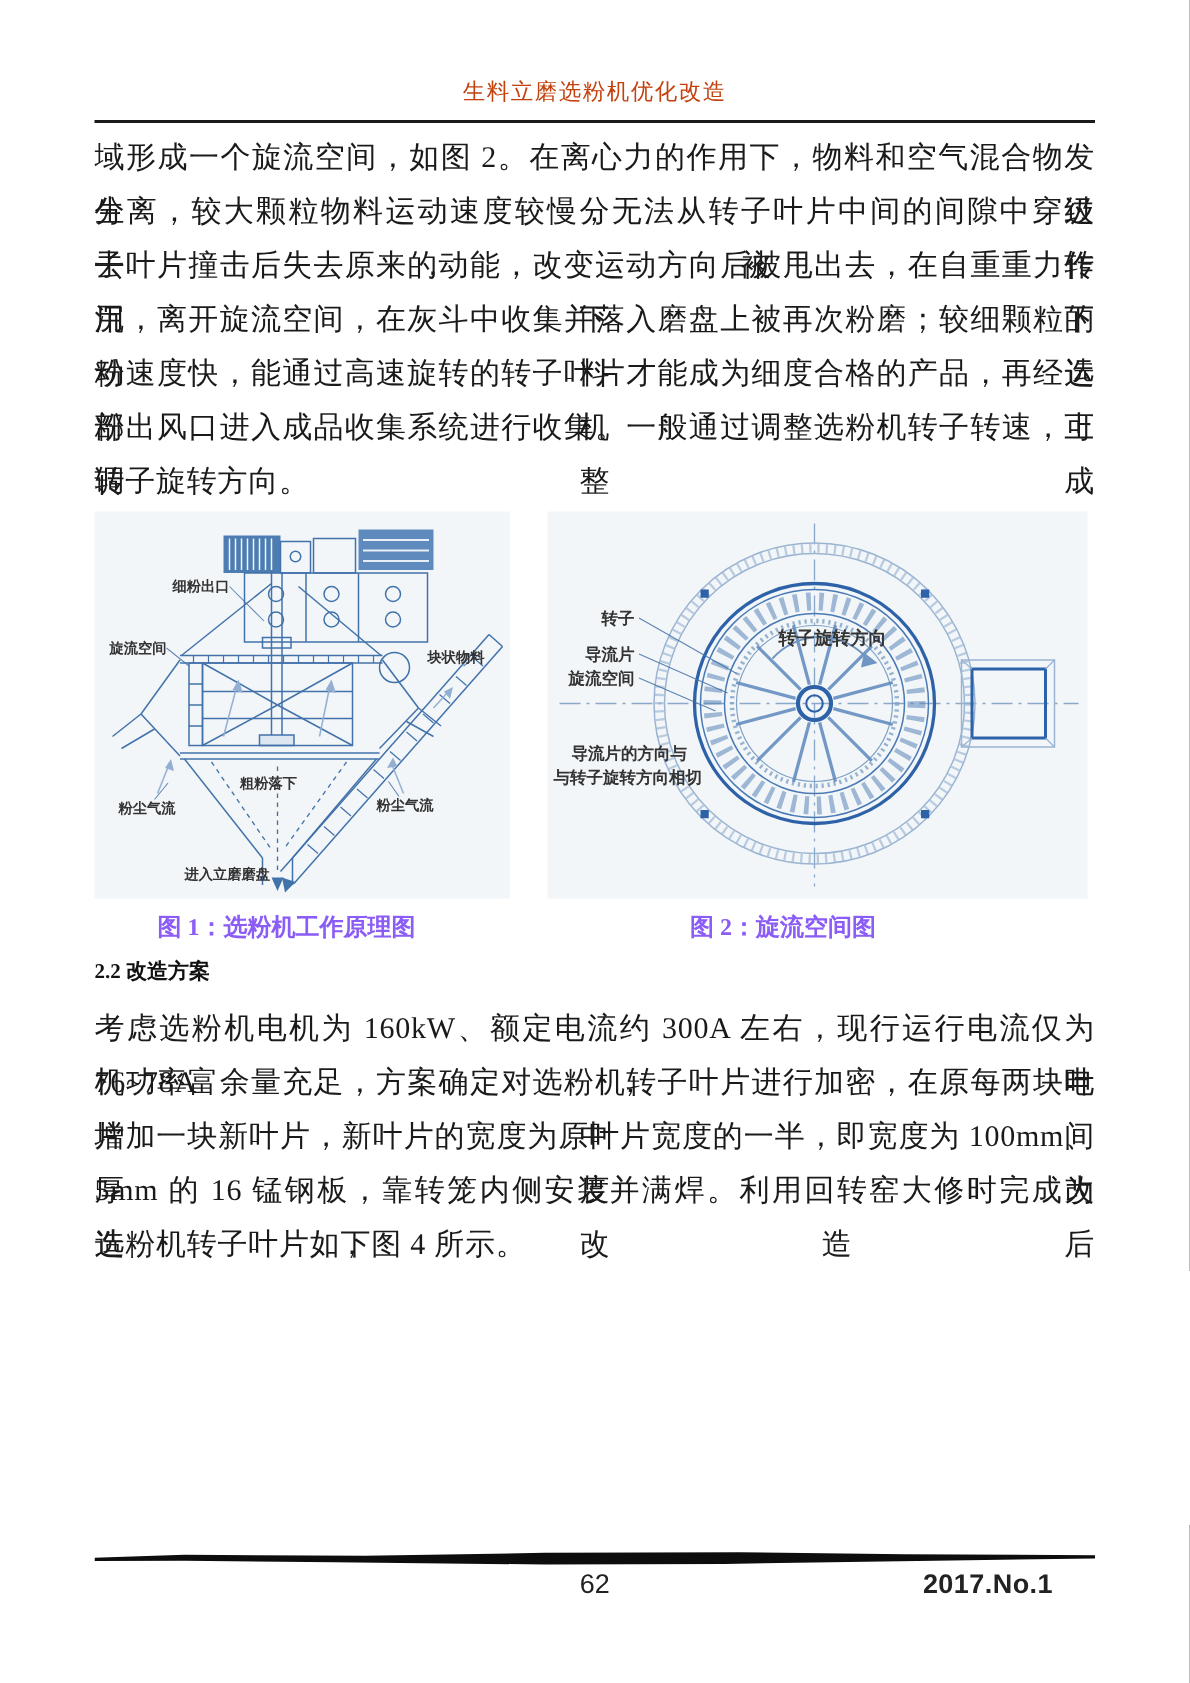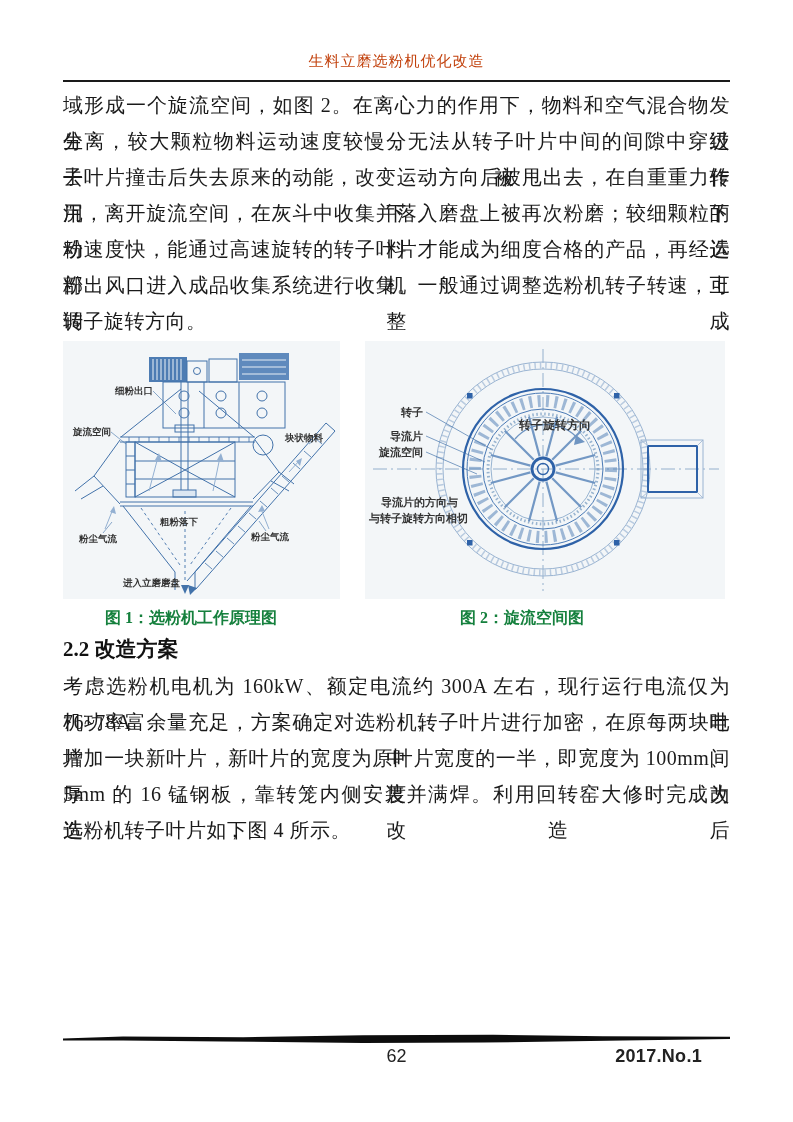--- a/index.html
+++ b/index.html
@@ -51,26 +51,26 @@
   .caprow{
     display:flex;
     margin:9px 63px 0 63px;
     height:22px;
   }
   .capcell1{width:277px;padding-left:42px;box-sizing:border-box;}
   .capcell2{width:360px;padding-left:95px;box-sizing:border-box;margin-left:25px;}
   .figcap{
     font-size:16px;
     font-weight:bold;
-    color:#15803d;
+    color:#8b5cf6;
     white-space:nowrap;
   }
   .section-heading{
     margin:5px 63px 0 63px;
-    font-size:21px;
+    font-size:14px;
     font-weight:bold;
     height:28px;line-height:28px;
     color:#111;
   }
   .footer{
     position:absolute;
     left:63px;right:63px;top:1034px;
   }
   .footer-nums{
     position:relative;

